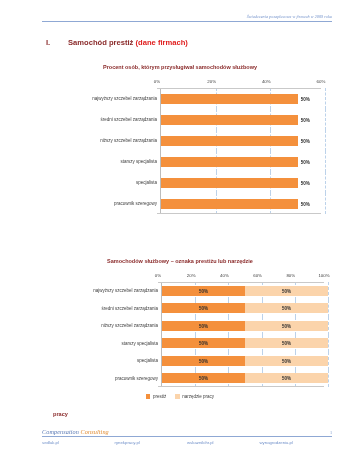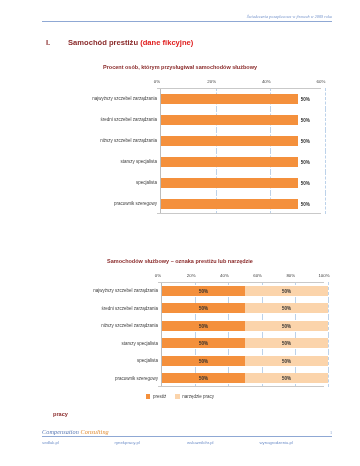--- a/index.html
+++ b/index.html
@@ -246,21 +246,21 @@
   .footer-link:last-child { text-align: left; }
 </style>
 </head>
 <body>
 
 <div class="doc-header">
   <div class="doc-header-text">Świadczenia pozapłacowe w firmach w 2009 roku</div>
 </div>
 
 <div class="section-title">
-  <span class="section-num">I.</span><span>Samochód prestiżu </span><span class="section-sub">(dane fikcyjne)</span>
+  <span class="section-num">I.</span><span>Samochód prestiż </span><span class="section-sub">(dane firmach)</span>
 </div>
 
 <div class="chart-block" id="chart1">
   <div class="chart-title">Procent osób, którym przysługiwał samochodów służbowy</div>
   <div class="plot-wrap">
     <div class="axis-row">
         <div class="axis-tick" style="left: 118px;">0%</div>
         <div class="axis-tick" style="left: 172.667px;">20%</div>
         <div class="axis-tick" style="left: 227.333px;">40%</div>
         <div class="axis-tick" style="left: 282px;">60%</div>

